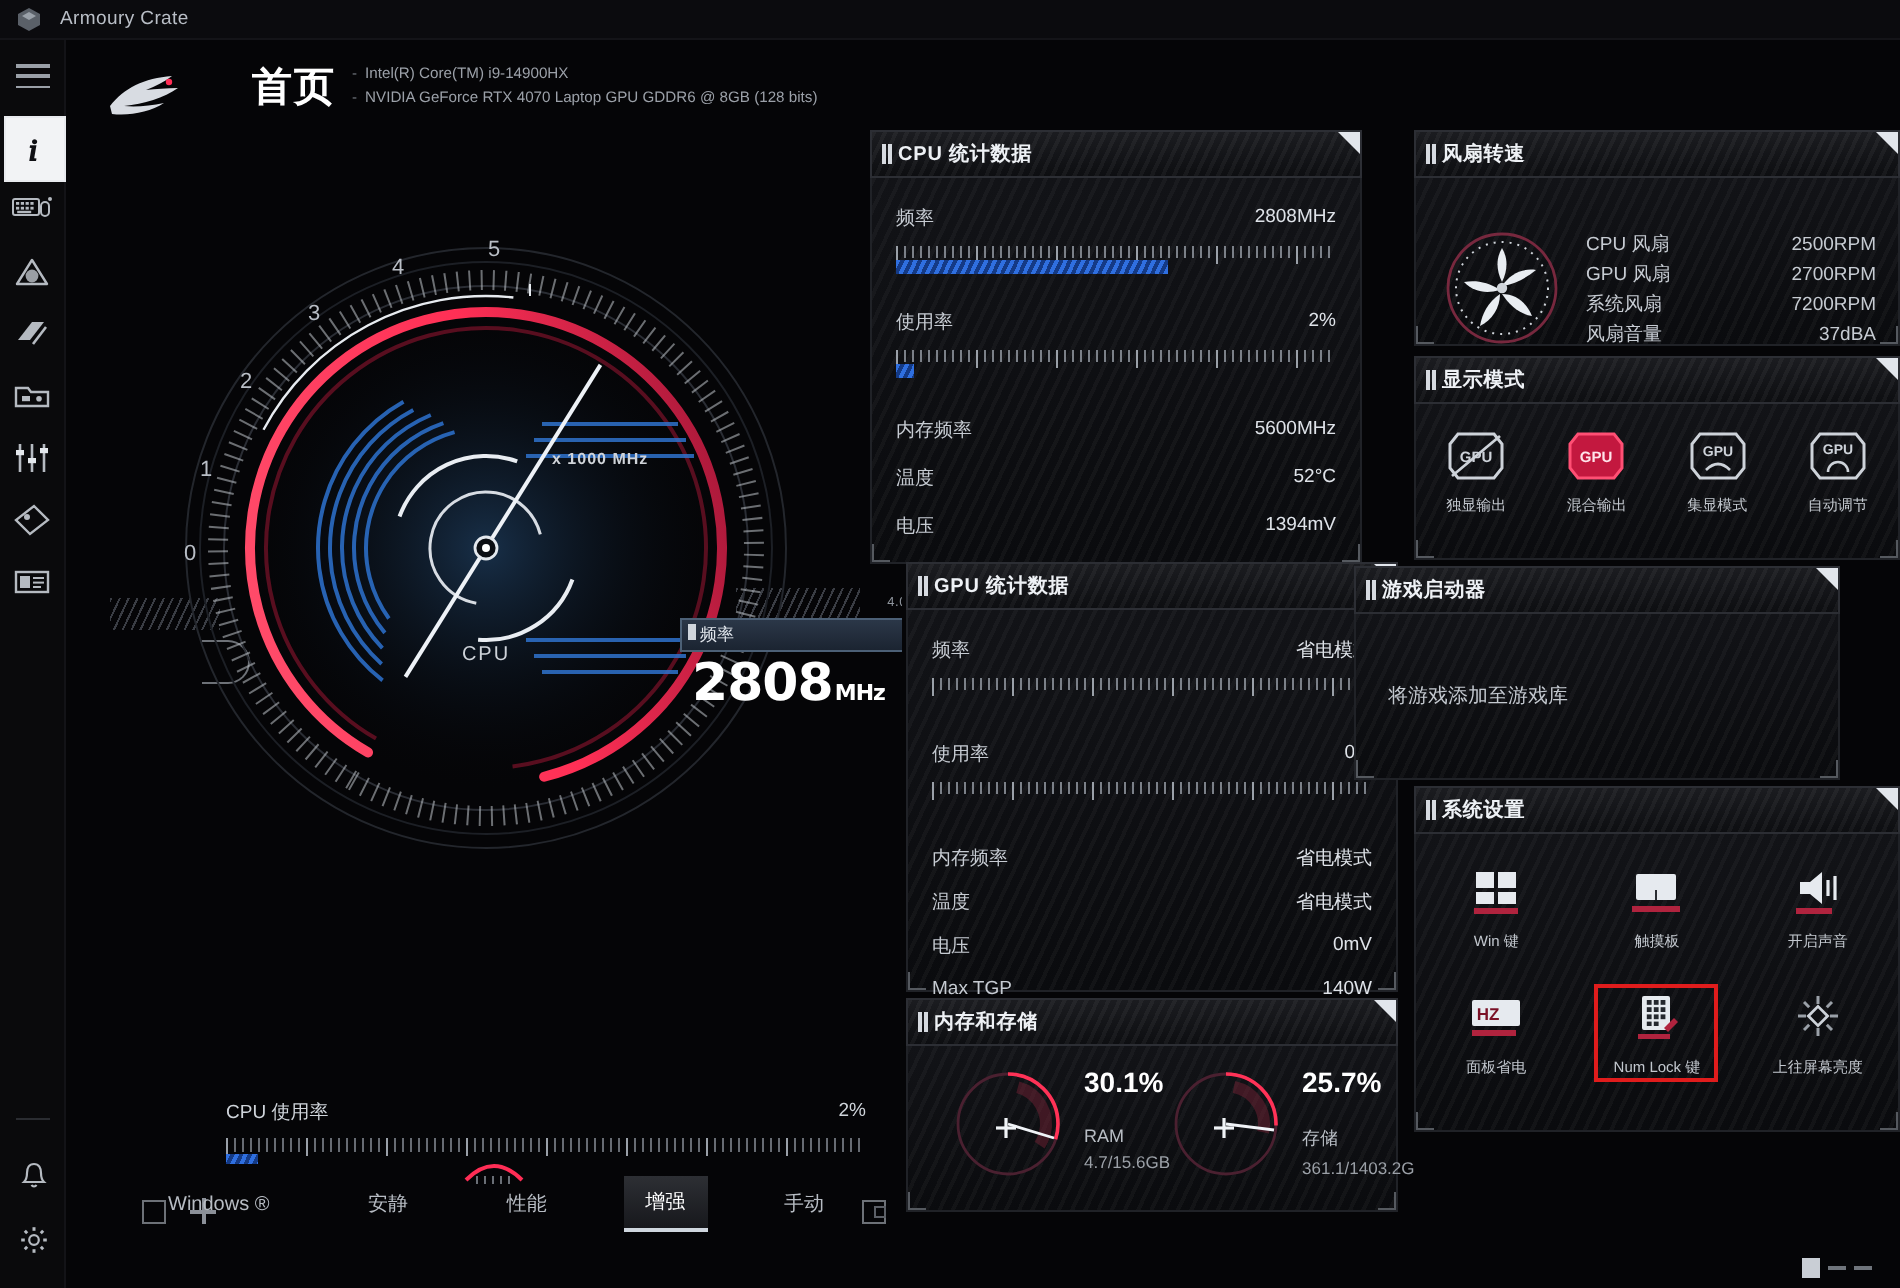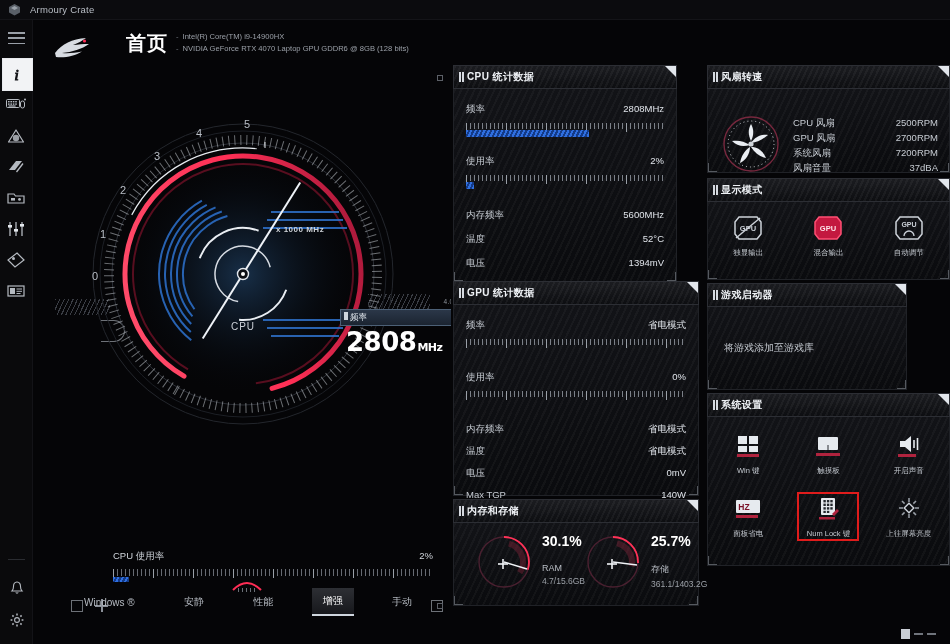--- a/index.html
+++ b/index.html
@@ -432,21 +432,21 @@
       <div class="mode-tab">Windows ®</div>
       <div class="mode-tab">安静</div>
       <div class="mode-tab">性能</div>
       <div class="mode-tab active">增强</div>
       <div class="mode-tab">手动</div>
     </div>
     <div class="mode-side r"></div>
   </div>
 
   <div class="minisq" style="left:437px; top:75px;"></div>
-  <div class="panel" style="left:453px; top:65px; width:224px;">
+  <div class="panel" style="left:435px; top:65px; width:246px;">
     <div class="panel-hdr">
       <span class="panel-title">CPU 统计数据</span>
     </div>
     <div class="panel-body" style="height:193px; padding-top:14px;">
       <div class="stat-row">
         <span>频率</span>
         <span class="val">2808MHz</span>
       </div>
       <div class="meter">
         <div class="ticks2"></div>
@@ -636,33 +636,43 @@
               <path d="M6 3 H24 L28 8 V20 L24 25 H6 L2 20 V8 Z" fill="#c3183f" stroke="#ff4f74" stroke-width="1.5"></path>
               <text x="15" y="17" font-size="7.5" text-anchor="middle" fill="#ffe3ea" font-family="Liberation Sans, sans-serif" font-weight="bold">GPU</text>
             </svg>
           </span>
           <span class="ilabel">混合输出</span>
         </div>
         <div class="icell">
           <span class="glyph">
             <svg width="30" height="28" viewBox="0 0 30 28">
               <path d="M6 3 H24 L28 8 V20 L24 25 H6 L2 20 V8 Z" fill="none" stroke="#cdd2d9" stroke-width="1.5"></path>
+              <text x="15" y="14" font-size="7" text-anchor="middle" fill="#cdd2d9" font-family="Liberation Sans, sans-serif" font-weight="bold">GPU</text>
+              <path d="M9 21 Q15 15 21 21" fill="none" stroke="#cdd2d9" stroke-width="1.3"></path>
+            </svg>
+          </span>
+          <span class="ilabel">集显模式</span>
+        </div>
+        <div class="icell">
+          <span class="glyph">
+            <svg width="30" height="28" viewBox="0 0 30 28">
+              <path d="M6 3 H24 L28 8 V20 L24 25 H6 L2 20 V8 Z" fill="none" stroke="#cdd2d9" stroke-width="1.5"></path>
               <text x="15" y="13" font-size="7" text-anchor="middle" fill="#cdd2d9" font-family="Liberation Sans, sans-serif" font-weight="bold">GPU</text>
               <path d="M10 22 A5 5 0 0 1 20 22" fill="none" stroke="#cdd2d9" stroke-width="1.3"></path>
             </svg>
           </span>
           <span class="ilabel">自动调节</span>
         </div>
       </div>
       <div class="corner-bl"></div>
       <div class="corner-br"></div>
     </div>
   </div>
 
-  <div class="panel" style="left:707px; top:283px; width:200px;">
+  <div class="panel" style="left:677px; top:283px; width:243px;">
     <div class="panel-hdr">
       <span class="panel-title">游戏启动器</span>
     </div>
     <div class="panel-body" style="height:83px;">
       <div class="launcher-text">将游戏添加至游戏库</div>
       <div class="corner-bl"></div>
       <div class="corner-br"></div>
     </div>
   </div>
 

